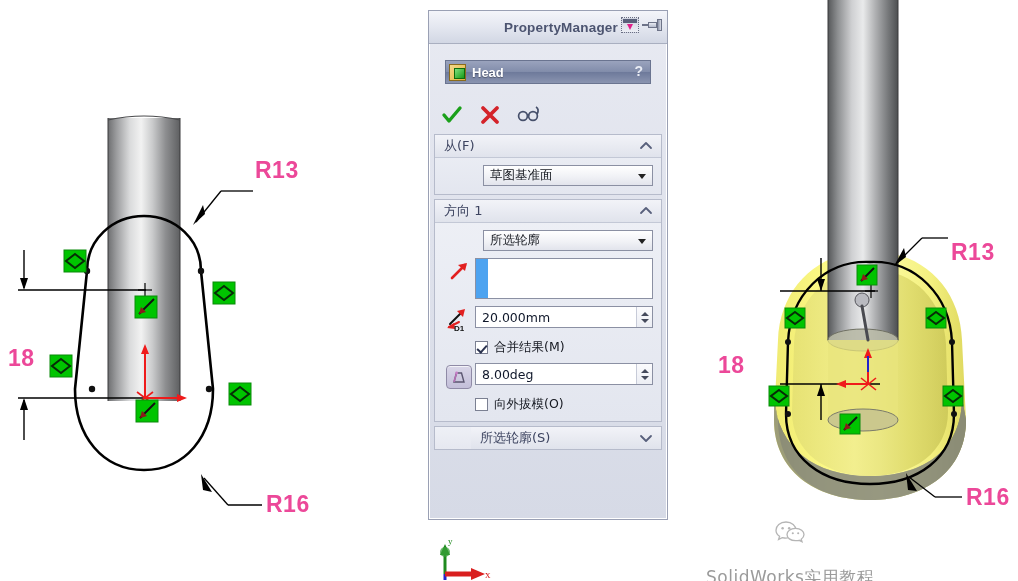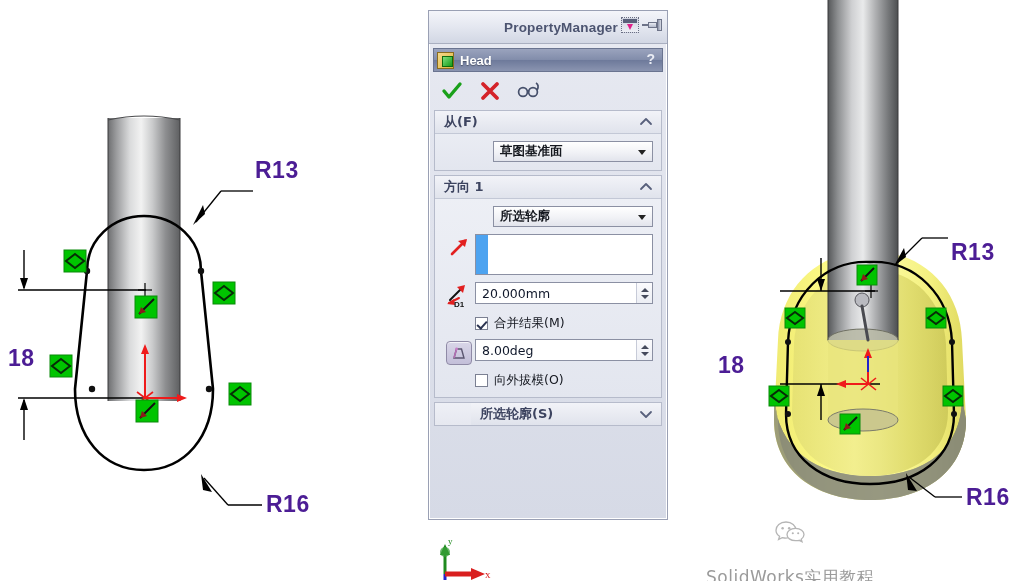--- a/index.html
+++ b/index.html
@@ -8,21 +8,21 @@
     background:#ffffff;
     font-family:"Liberation Sans","DejaVu Sans",sans-serif;
     overflow:hidden;position:relative;
   }
   .stage{position:absolute;left:0;top:0;width:1018px;height:581px;}
 
   
   .abs{position:absolute;}
   .dimtext{
     font-family:"Liberation Sans","DejaVu Sans",sans-serif;
-    font-weight:bold;font-size:23px;color:#4c1d95;letter-spacing:.5px;
+    font-weight:bold;font-size:23px;color:#ec4899;letter-spacing:.5px;
     white-space:nowrap;
   }
 
   
   #pm{
     position:absolute;left:428px;top:10px;width:240px;height:510px;
     background:linear-gradient(180deg,#e8eaf2 0%,#dfe2ec 45%,#d6dae6 100%);
     border:1px solid #9aa0b4;
     box-sizing:border-box;
     box-shadow:0 0 0 1px #ffffff inset;
@@ -61,21 +61,21 @@
     position:absolute;right:5px;top:5px;width:9px;height:6px;
     background:linear-gradient(180deg,#e9ebf2,#b6bccd);border:1px solid #6d7388;
     box-sizing:border-box;
   }
   .ico-pin .pinpt{
     position:absolute;right:14px;top:7px;width:6px;height:2px;background:#6d7388;
   }
 
   
   #pm-feature{
-    margin:4px;height:24px;
+    margin:16px;height:24px;
     background:linear-gradient(180deg,#9aa3bd 0%,#828dab 48%,#6e7a9b 52%,#8a94b0 100%);
     border:1px solid #6a7490;
     display:flex;align-items:center;box-sizing:border-box;position:relative;
   }
   .feat-icon{
     width:17px;height:17px;margin-left:3px;position:relative;flex:none;
     background:linear-gradient(135deg,#f3d98a 0%,#e0b43f 100%);
     border:1px solid #8a6b1c;box-sizing:border-box;
   }
   .feat-icon:after{
@@ -101,32 +101,32 @@
     margin:4px 5px 0 5px;
     background:linear-gradient(180deg,#eef0f6 0%,#e3e6ef 100%);
     border:1px solid #b6bbcb;box-sizing:border-box;
   }
   .group-head{
     height:22px;display:flex;align-items:center;
     background:linear-gradient(180deg,#f2f3f8 0%,#e0e3ec 100%);
     border-bottom:1px solid #c3c8d6;position:relative;padding-left:9px;
   }
   .group-head .gtitle{
-    font-size:13px;font-weight:bold;color:#3d4460;
+    font-size:13px;font-weight:normal;color:#3d4460;
     font-family:"DejaVu Sans","Liberation Sans",sans-serif;
   }
   .chev{position:absolute;right:8px;top:4px;width:14px;height:14px;}
   .group-body{padding:7px 8px 8px 8px;}
 
   
   .combo{
-    margin-left:50px;height:21px;
+    margin-left:40px;height:21px;
     background:linear-gradient(180deg,#ffffff 0%,#f1f2f6 55%,#e2e4ec 100%);
     border:1px solid #8b90a3;box-sizing:border-box;
-    display:flex;align-items:center;position:relative;font-weight:bold;
+    display:flex;align-items:center;position:relative;
   }
   .combo .cval{
     font-size:12.5px;color:#15181f;padding-left:6px;
     font-family:"DejaVu Sans","Liberation Sans",sans-serif;white-space:nowrap;
   }
   .combo .carrow{
     position:absolute;right:6px;top:8px;width:0;height:0;
     border-left:4.5px solid transparent;border-right:4.5px solid transparent;
     border-top:5px solid #222;
   }

